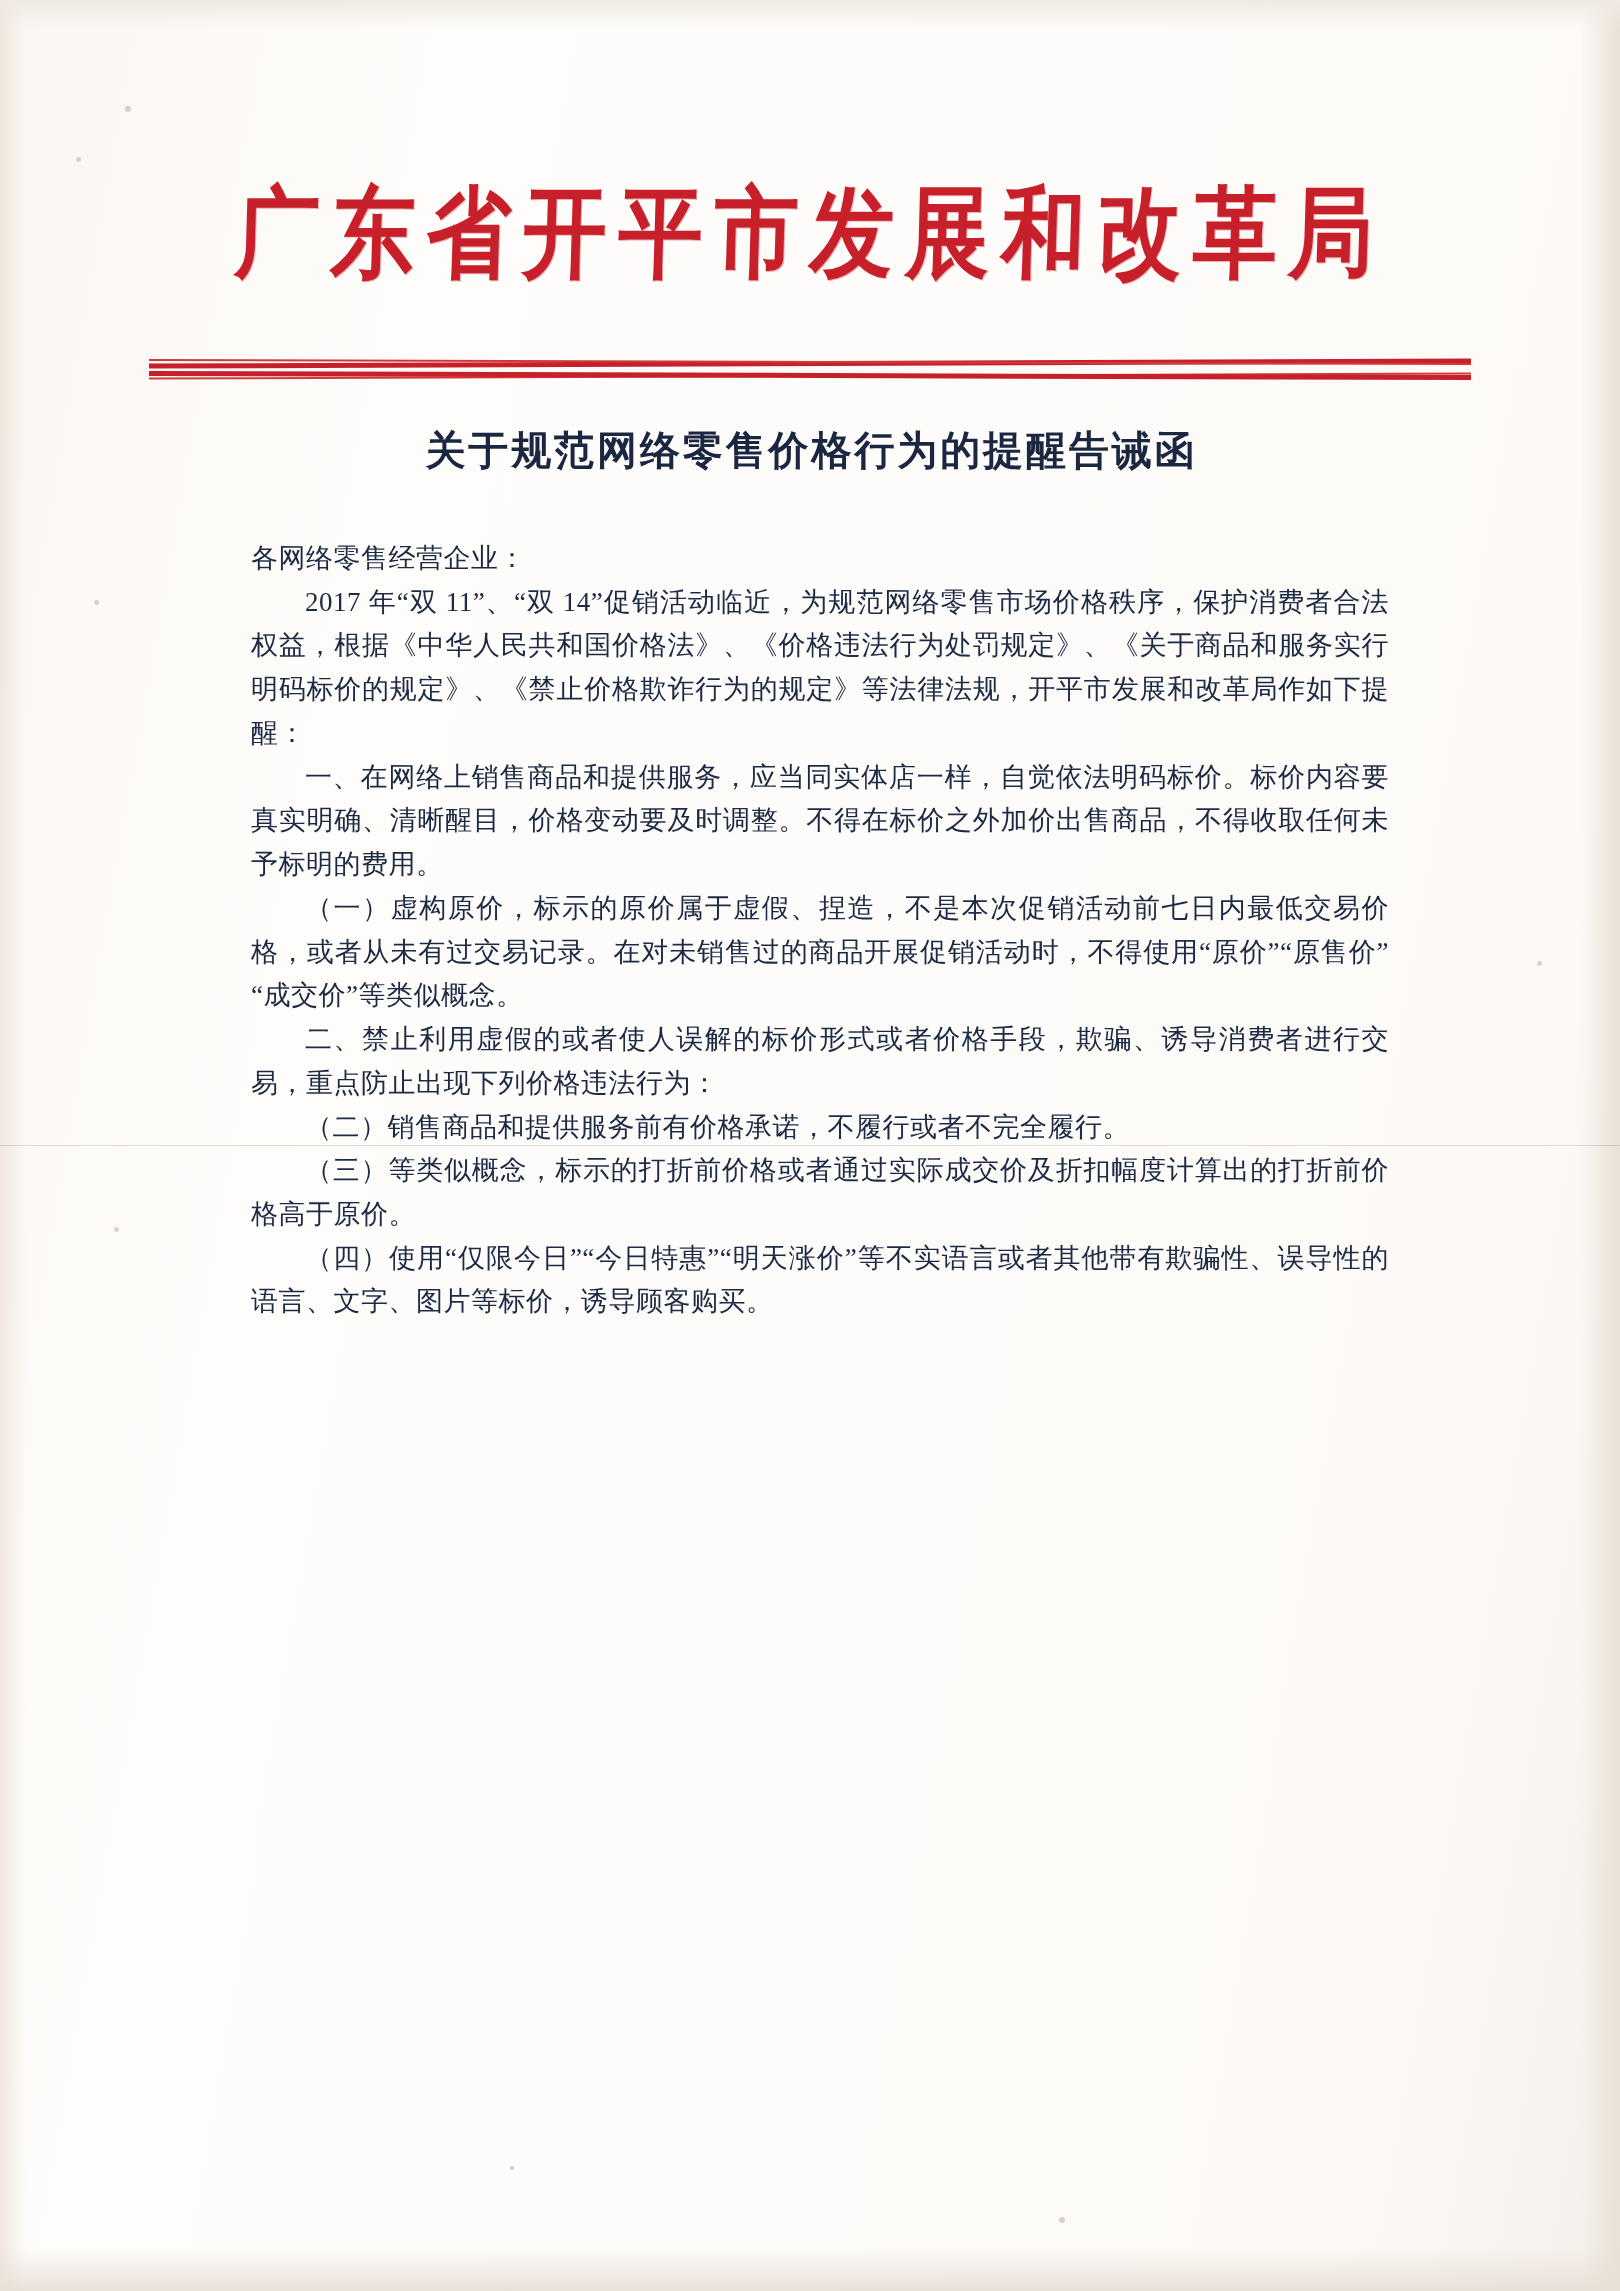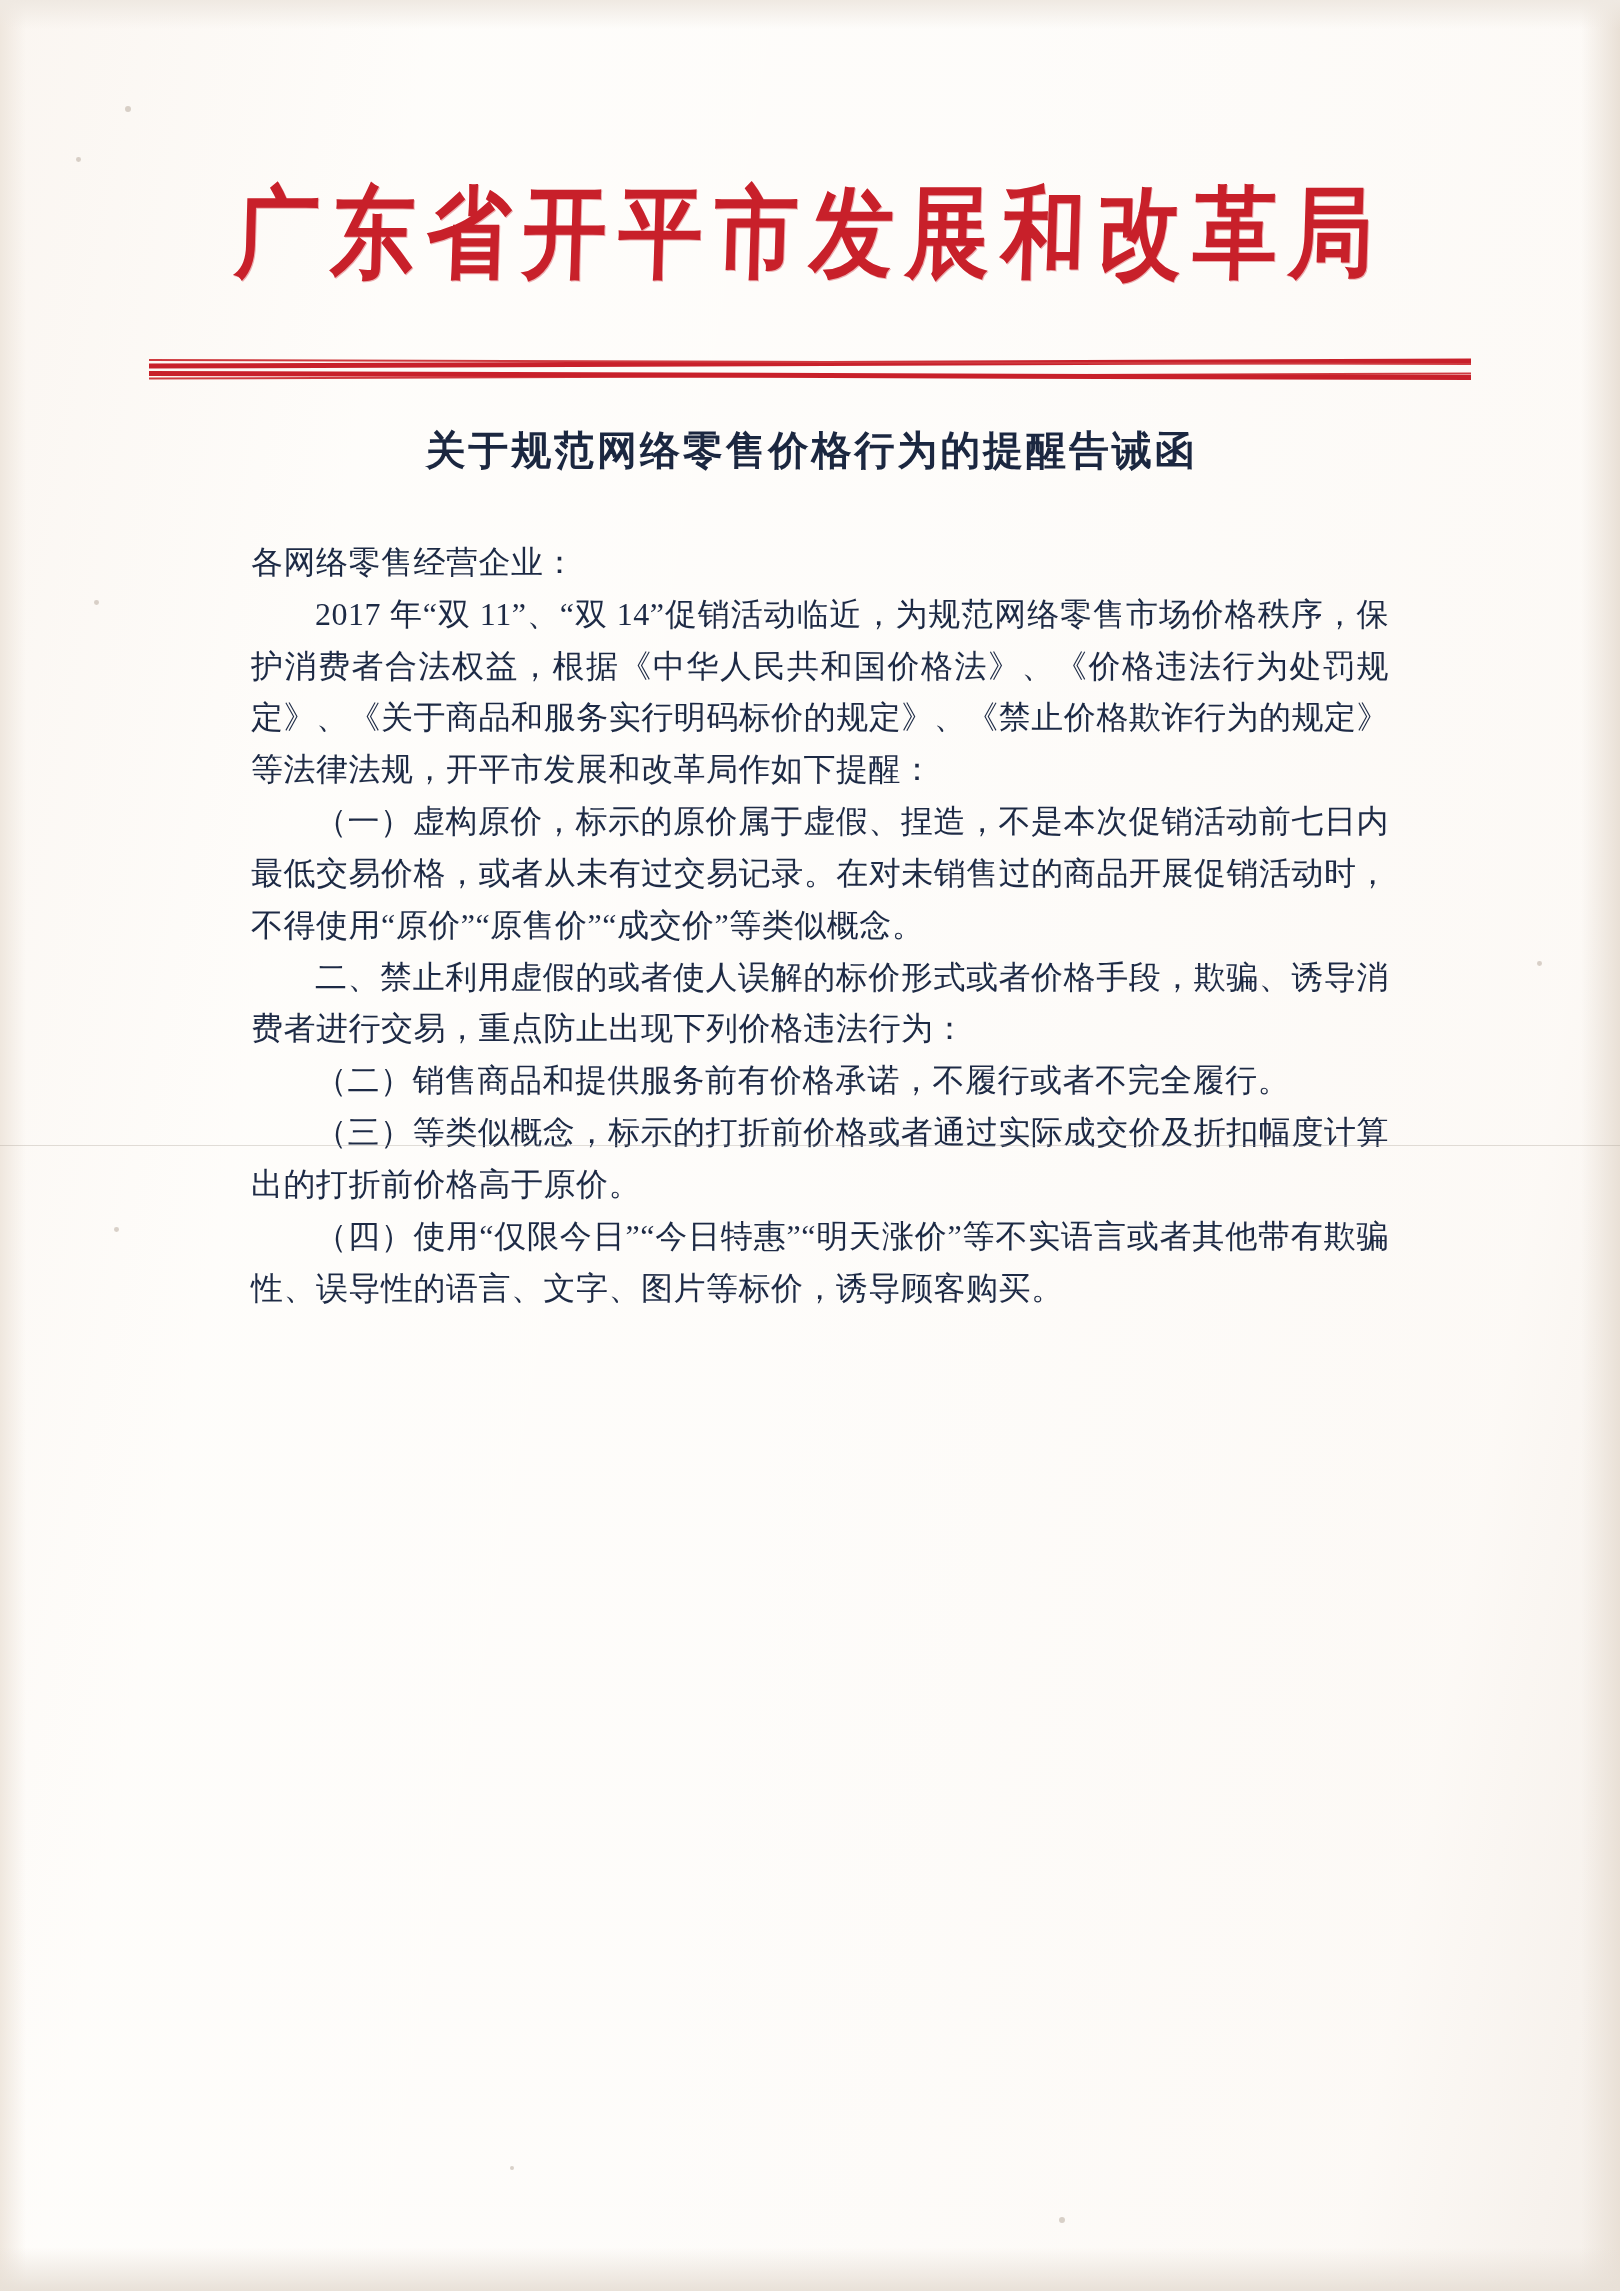--- a/index.html
+++ b/index.html
@@ -109,21 +109,21 @@
     letter-spacing: 2.9px;
     color: #1b2740;
     font-family: "Liberation Serif", "DejaVu Serif", serif;
   }
   .body-block {
     position: absolute;
     left: 251px;
     right: 231px;
     top: 537px;
     color: #1d2a45;
-    font-size: 32px;
+    font-size: 27px;
     line-height: 1.62;
     letter-spacing: 0.5px;
     text-align: justify;
     text-justify: inter-ideograph;
   }
   .salutation {
     margin: 0 0 5.9px 0;
   }
   .para {
     margin: 0;
@@ -182,20 +182,21 @@
   <div class="rule-group">
     <div class="rule-thick"></div>
     <div class="rule-thin"></div>
   </div>
 
   <div class="doc-title">关于规范网络零售价格行为的提醒告诫函</div>
 
   <div class="body-block">
     <p class="para noindent salutation">各网络零售经营企业：</p>
     <p class="para">2017 年“双 11”、“双 14”促销活动临近，为规范网络零售市场价格秩序，保护消费者合法权益，根据《中华人民共和国价格法》、《价格违法行为处罚规定》、《关于商品和服务实行明码标价的规定》、《禁止价格欺诈行为的规定》等法律法规，开平市发展和改革局作如下提醒：</p>
+    <p class="para">一、在网络上销售商品和提供服务，应当同实体店一样，自觉依法明码标价。标价内容要真实明确、清晰醒目，价格变动要及时调整。不得在标价之外加价出售商品，不得收取任何未予标明的费用。</p>
     <p class="para">（一）虚构原价，标示的原价属于虚假、捏造，不是本次促销活动前七日内最低交易价格，或者从未有过交易记录。在对未销售过的商品开展促销活动时，不得使用“原价”“原售价”“成交价”等类似概念。</p>
     <p class="para">二、禁止利用虚假的或者使人误解的标价形式或者价格手段，欺骗、诱导消费者进行交易，重点防止出现下列价格违法行为：</p>
     <p class="para">（二）销售商品和提供服务前有价格承诺，不履行或者不完全履行。</p>
     <p class="para">（三）等类似概念，标示的打折前价格或者通过实际成交价及折扣幅度计算出的打折前价格高于原价。</p>
     <p class="para">（四）使用“仅限今日”“今日特惠”“明天涨价”等不实语言或者其他带有欺骗性、误导性的语言、文字、图片等标价，诱导顾客购买。</p>
   </div>
 
   <div class="fold-line"></div>
 
   <div class="rule-group rule-group-bottom">

